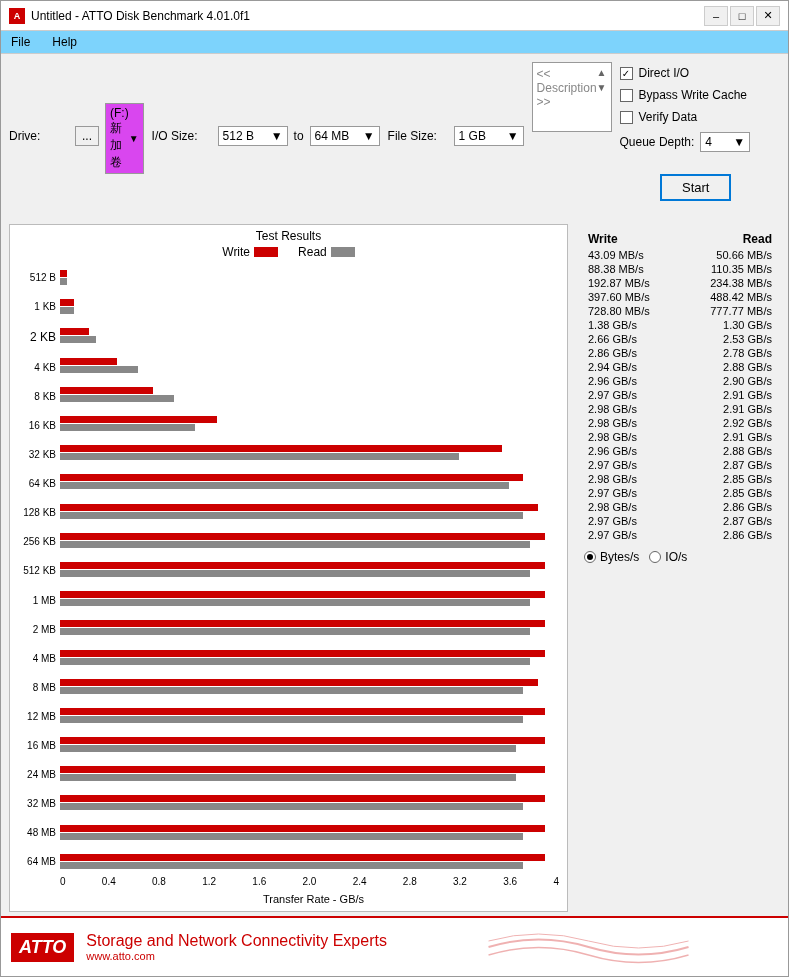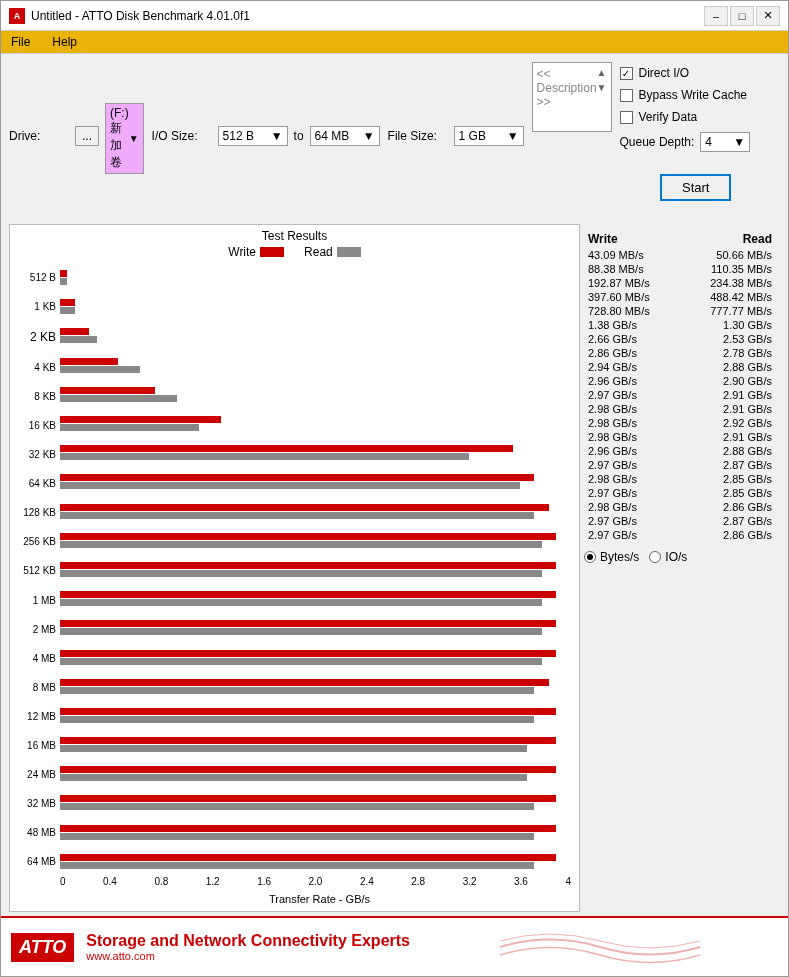--- a/index.html
+++ b/index.html
@@ -59,21 +59,21 @@
       background: #f0f0f0;
       display: flex;
       align-items: center;
       justify-content: center;
       font-size: 11px;
       cursor: pointer;
     }
     .menu-bar {
       display: flex;
       padding: 2px 4px;
-      background: #eab308;
+      background: #7dd3fc;
       border-bottom: 1px solid #ccc;
       gap: 10px;
     }
     .menu-item {
       padding: 2px 6px;
       font-size: 12px;
       cursor: pointer;
     }
     .right-panel {
       width: 200px;
@@ -94,21 +94,21 @@
     .drive-btn {
       padding: 2px 6px;
       border: 1px solid #999;
       background: #f0f0f0;
       font-size: 12px;
       cursor: pointer;
     }
     .drive-select {
       flex: 1;
       border: 1px solid #999;
-      background: #f0abfc;
+      background: #d946ef;
       padding: 2px 4px;
       font-size: 12px;
       display: flex;
       align-items: center;
       justify-content: space-between;
       margin-top: 6px;
     }
     .select-arrow {
       font-size: 10px;
     }
@@ -310,21 +310,21 @@
       font-weight: bold;
       padding: 4px 8px;
       font-style: italic;
     }
     .banner-text {
       display: flex;
       flex-direction: column;
     }
     .banner-main {
       font-size: 16px;
-      font-weight: bold;
+      font-weight: normal;
       color: #cc0000;
     }
     .banner-sub {
       font-size: 11px;
       color: #cc0000;
     }
     .banner-wave {
       flex: 1;
       height: 40px;
       opacity: 0.3;
@@ -339,21 +339,21 @@
     .top-config {
       display: flex;
       padding: 8px;
       gap: 0;
     }
     .chart-results-row {
       display: flex;
       flex: 1;
       overflow: hidden;
       padding: 7px 8px 4px;
-      gap: 0;
+      gap: 12px;
     }
     .chart-wrapper {
       flex: 1;
       border: 1px solid #bbb;
       background: white;
       display: flex;
       flex-direction: column;
       overflow: hidden;
     }
     .bars-and-labels {

